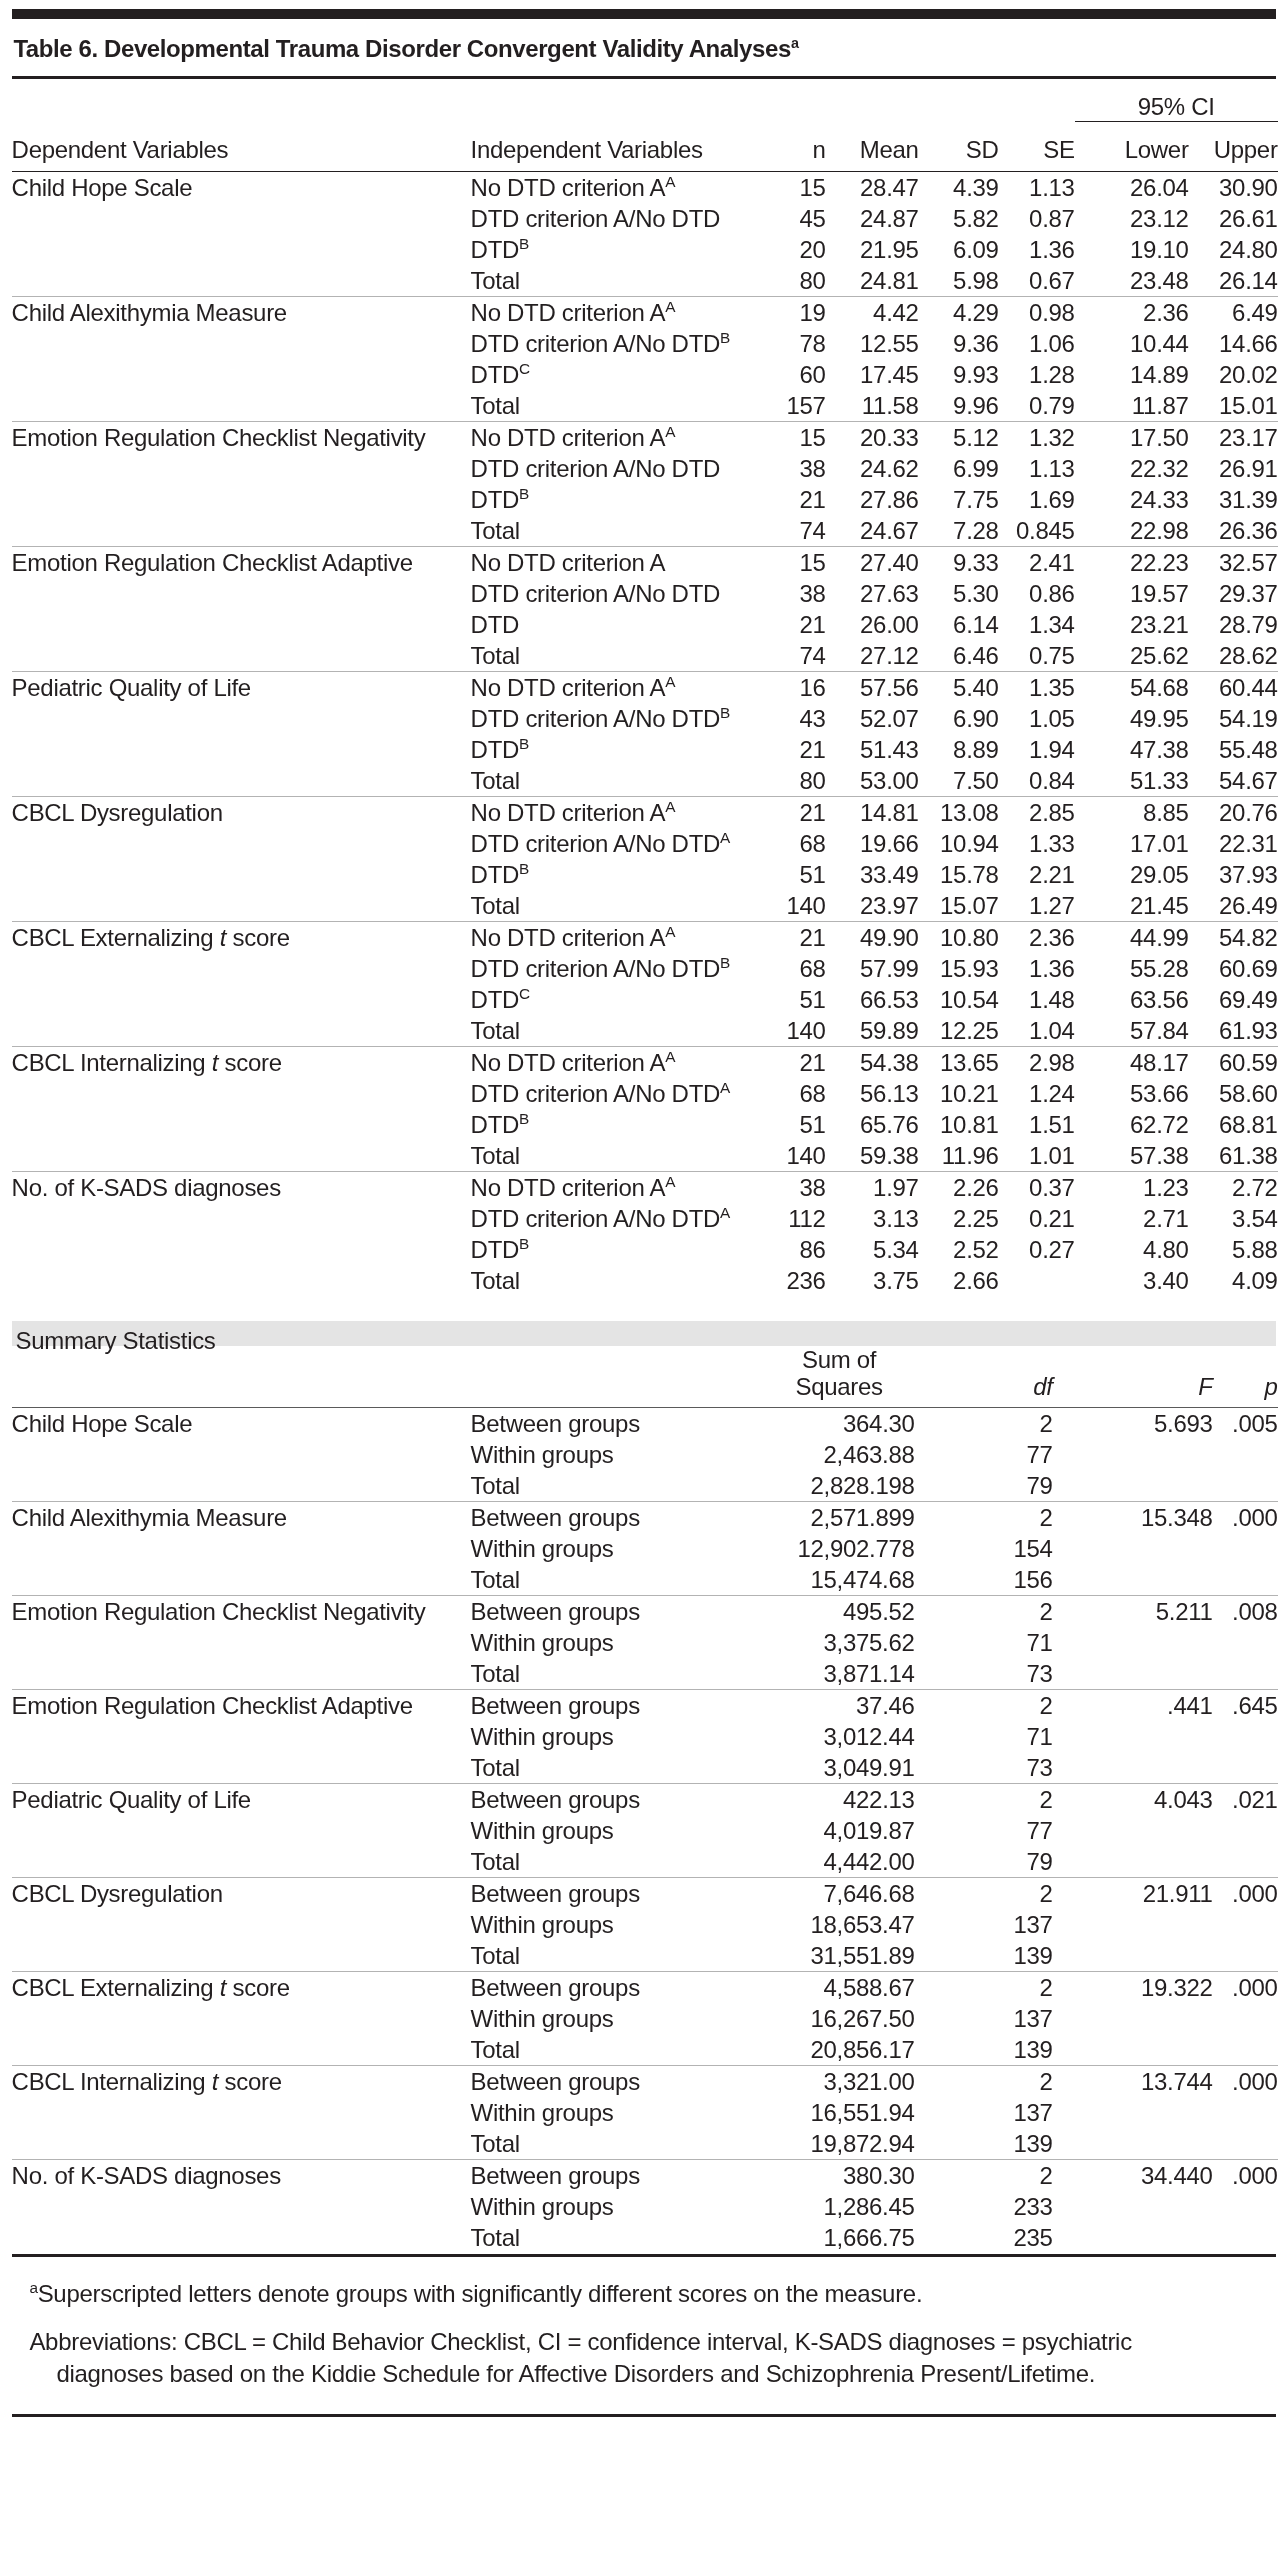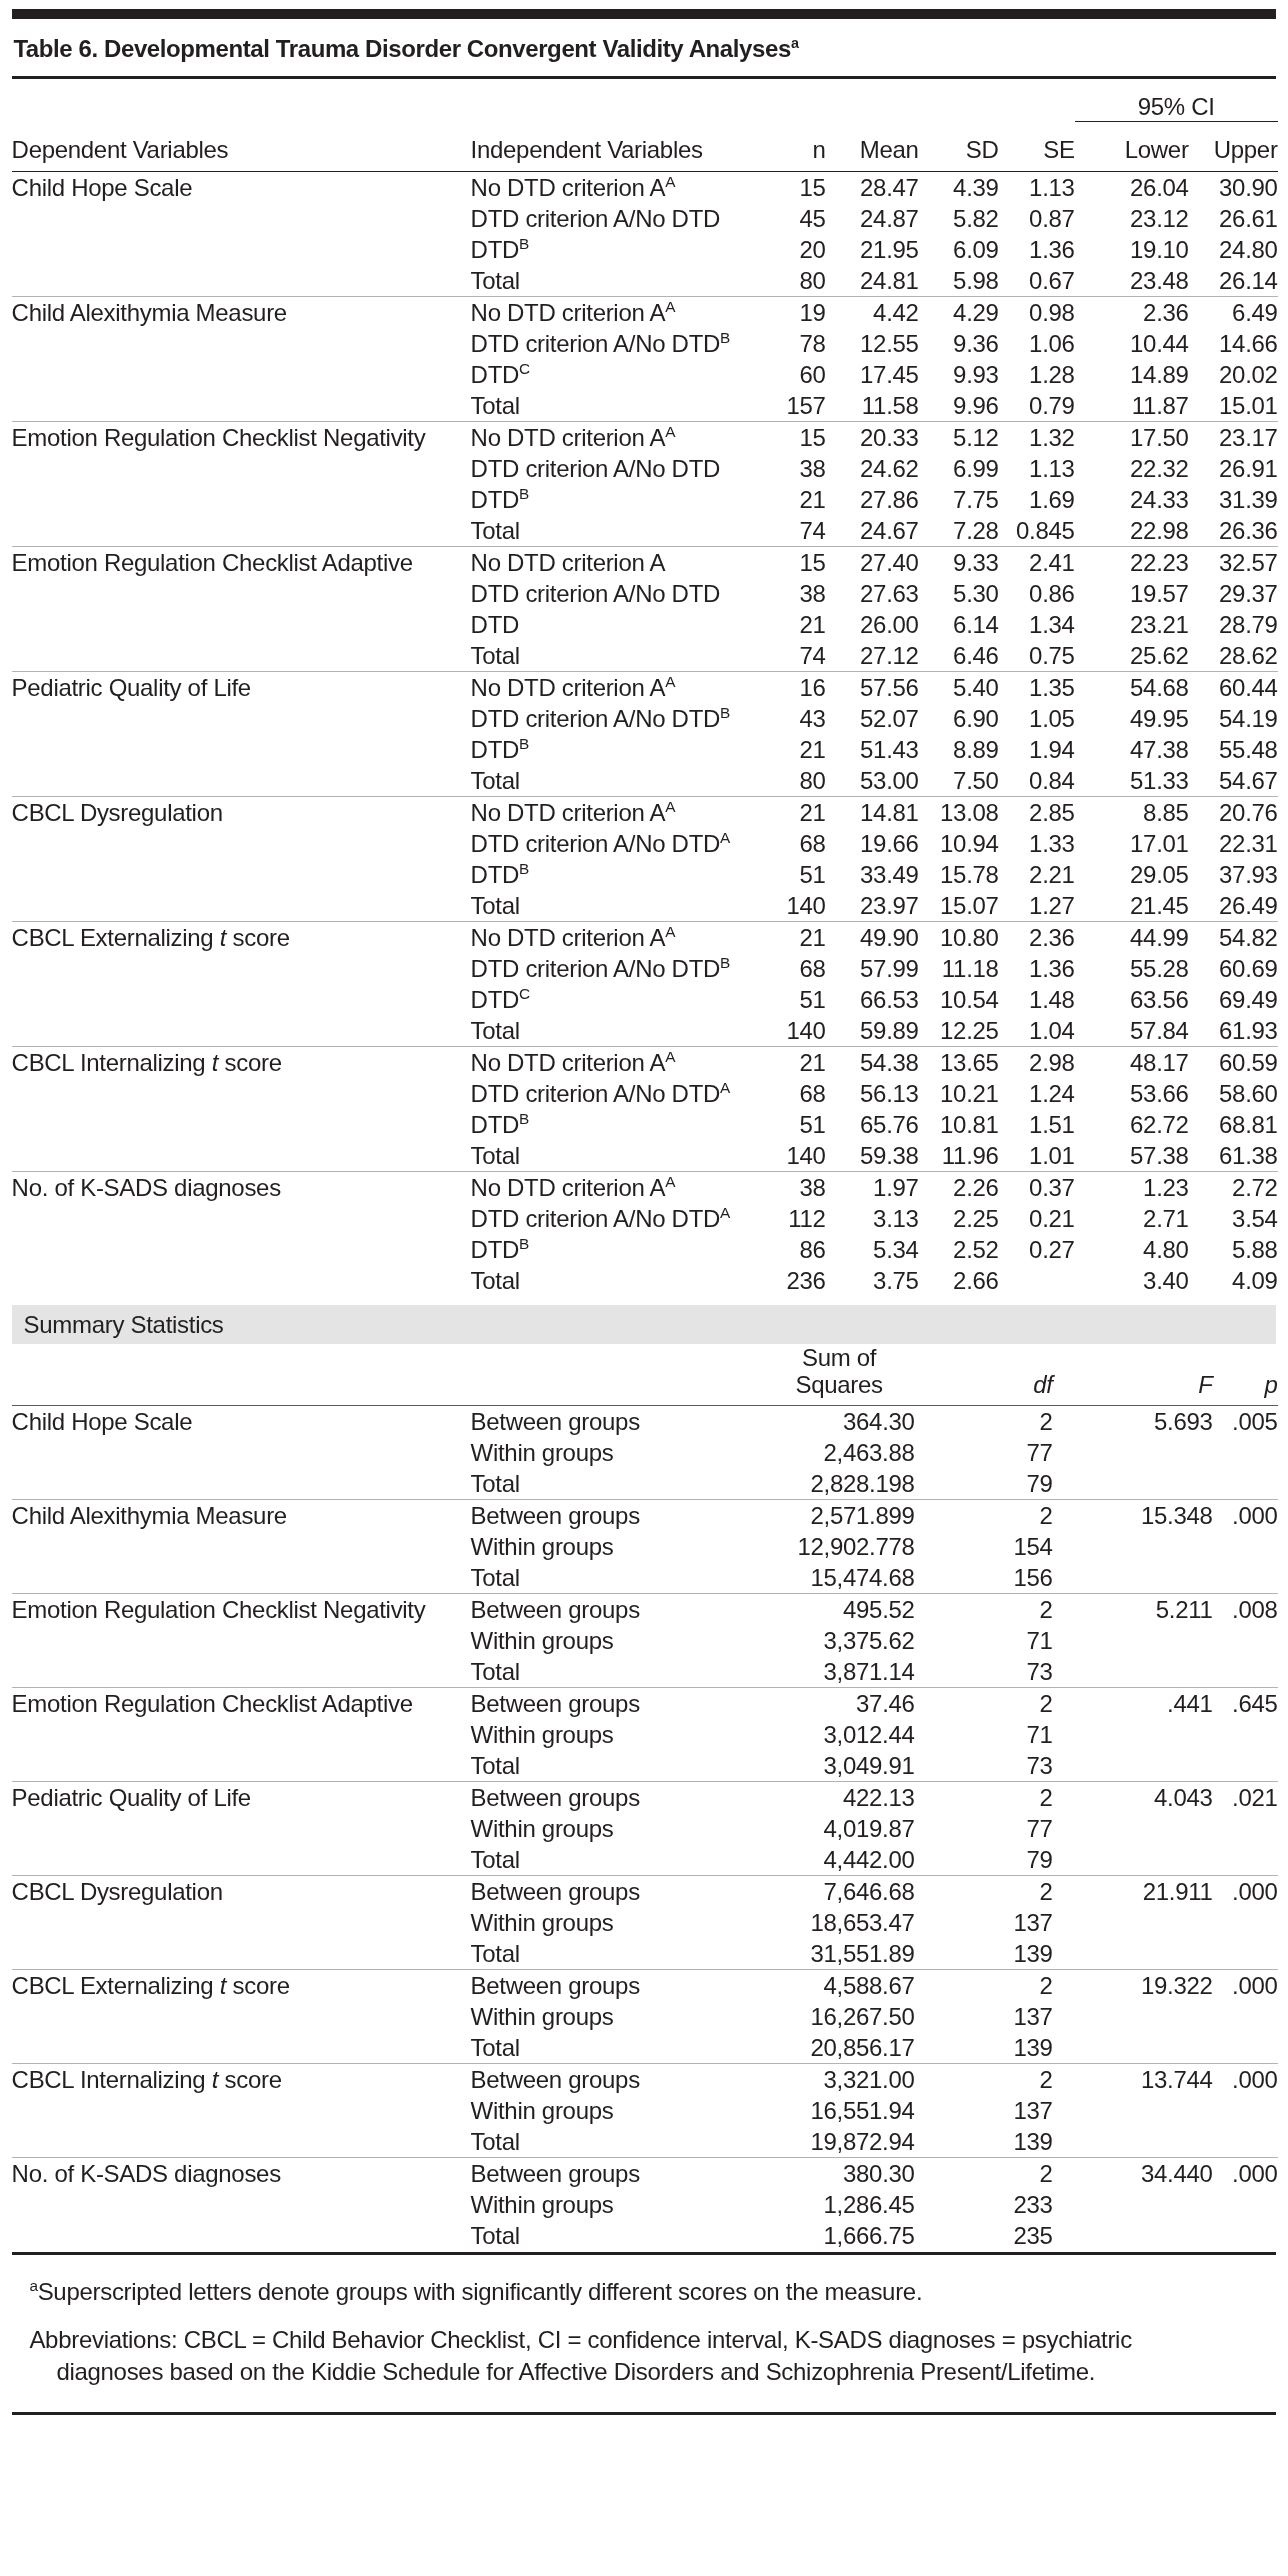--- a/index.html
+++ b/index.html
@@ -37,24 +37,24 @@
   th.left{text-align:left;}
   th.num, td.num{text-align:right;}
   tbody td{line-height:31px;vertical-align:top;white-space:nowrap;}
   td.dep{vertical-align:top;}
   td.dep .dep-label{display:inline-block;max-width:418px;white-space:normal;line-height:31px;}
   tr.group-start td{border-top:1.8px solid var(--rule-gray);}
   sup{font-size:64%;line-height:0;}
 
   
   .summary-band{
-    margin-top:9px;
+    margin-top:25px;
     background:var(--band);
-    height:39px;line-height:39px;
-    padding-left:12px;
+    height:25px;line-height:39px;
+    padding-left:4px;
   }
   
   table.summary thead th{vertical-align:bottom;padding-bottom:7.1px;height:48px;border-bottom:1.8px solid #5a5a5a;line-height:27px;}
   th.ctr{text-align:center;}
 
   .foot-rule{height:2.7px;background:var(--ink);margin-top:1.8px;}
   .footnotes{padding:5.3px 0 7.1px 1.8px;font-size:24px;line-height:32px;}
   .footnotes p{margin:16px;max-width:1146px;}
   .footnotes p.abbrev{padding-left:27px;text-indent:-27px;}
   .bottom-rule{height:3.6px;background:var(--ink);}
@@ -325,21 +325,21 @@
           <td class="num">49.90</td>
           <td class="num">10.80</td>
           <td class="num">2.36</td>
           <td class="num">44.99</td>
           <td class="num">54.82</td>
         </tr>
         <tr>
           <td>DTD criterion A/No DTD<sup>B</sup></td>
           <td class="num">68</td>
           <td class="num">57.99</td>
-          <td class="num">11.18</td>
+          <td class="num">15.93</td>
           <td class="num">1.36</td>
           <td class="num">55.28</td>
           <td class="num">60.69</td>
         </tr>
         <tr>
           <td>DTD<sup>C</sup></td>
           <td class="num">51</td>
           <td class="num">66.53</td>
           <td class="num">10.54</td>
           <td class="num">1.48</td>

